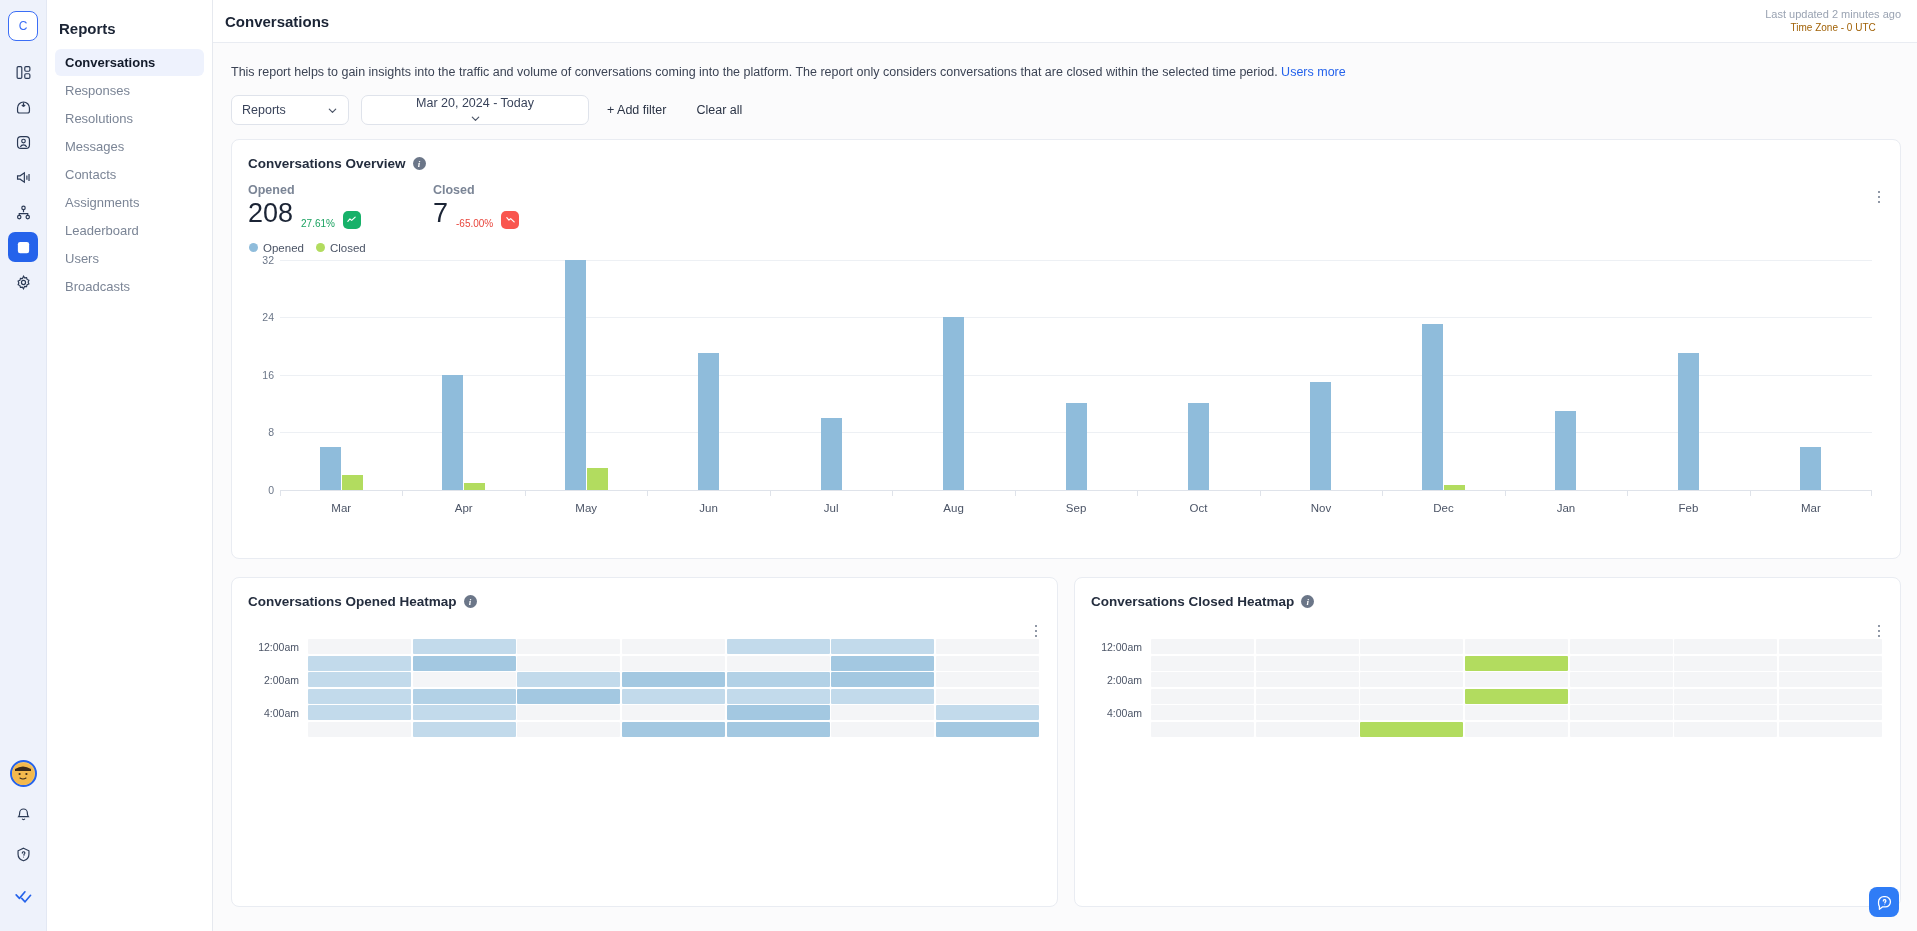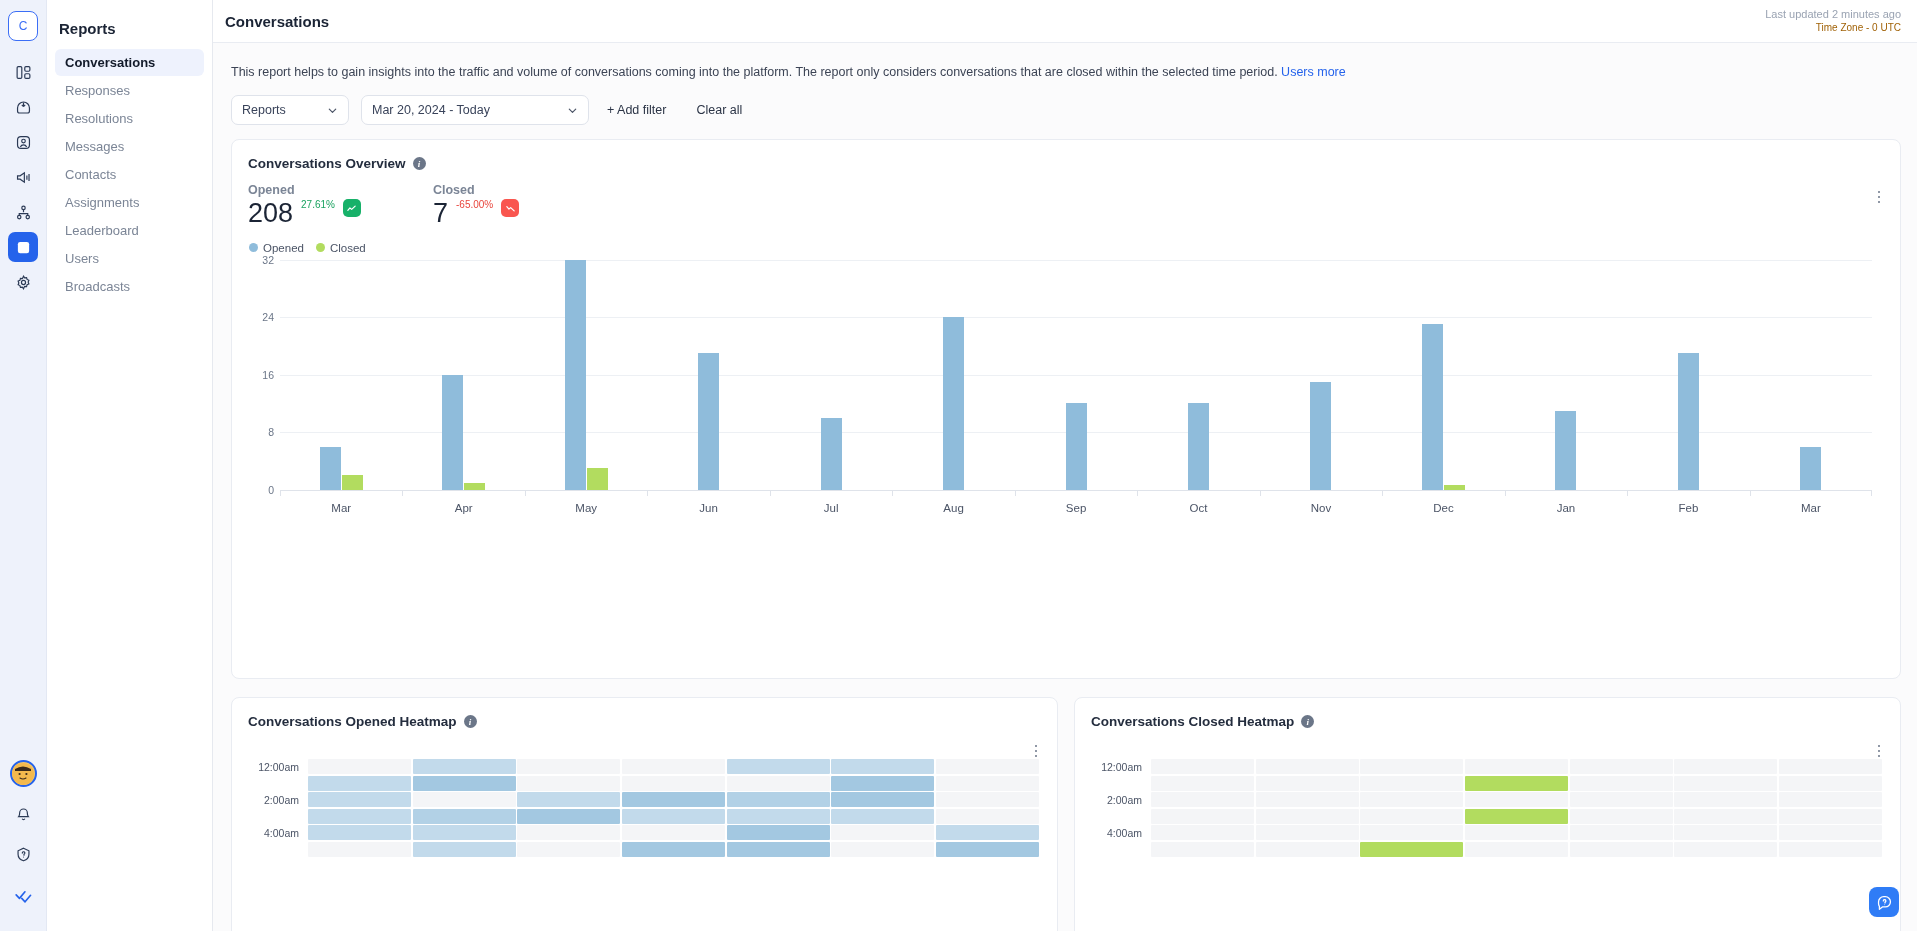--- a/index.html
+++ b/index.html
@@ -71,38 +71,38 @@
   .nav-item.active { background: #eef2fd; color: #121a2a; font-weight: bold; }
 
   
   .main { flex: 1 1 auto; height: 931px; background: #fbfbfc; overflow: hidden; position: relative; }
   .topbar {
     height: 43px; background: #fff; border-bottom: 1px solid #e9ecf2;
     display: flex; align-items: center; justify-content: space-between;
     padding: 0 16px 0 12px;
   }
   .topbar-title { font-size: 15px; font-weight: bold; color: #1b2435; }
-  .topbar-right { text-align: right; line-height: 1.25; margin-left: 20px; }
+  .topbar-right { text-align: center; line-height: 1.25; margin-left: 20px; }
   .topbar-updated { font-size: 11px; color: #9aa3b2; }
   .topbar-tz { font-size: 10px; color: #a16207; }
 
   .content { padding: 0 16px 0 18px; height: 888px; overflow: hidden; }
 
   .desc { font-size: 12.5px; color: #3c4455; padding: 22px 0 0 0; }
   .desc a { color: #2563eb; text-decoration: none; }
 
   .filterbar { display: flex; align-items: center; gap: 12px; padding: 16px 0 14px 0; }
   .select {
     height: 30px; border: 1px solid #dfe3eb; border-radius: 7px;
     background: #fff; display: flex; align-items: center;
     justify-content: space-between; padding: 0 10px;
     font-size: 12.5px; color: #39435a; cursor: pointer;
   }
   .select.sel-period { width: 118px; }
-  .select.sel-range { width: 228px; }
+  .select.sel-range { width: 228px; flex-direction: column; }
   .chev { width: 11px; height: 11px; flex: 0 0 11px; }
   .chev svg { display: block; }
   .linkbtn {
     font-size: 12.5px; color: #2b3446; cursor: pointer;
     background: none; border: none; font-family: inherit; padding: 0 2px;
   }
   .linkbtn.addf { margin-left: 4px; }
   .linkbtn.clear { margin-left: 14px; }
 
   
@@ -119,25 +119,25 @@
     font-weight: bold; font-style: italic; font-family: "Liberation Serif", serif;
   }
   .kebab {
     position: absolute; right: 14px; width: 14px; height: 18px;
     display: flex; flex-direction: column; align-items: center;
     justify-content: center; gap: 2.5px; cursor: pointer;
   }
   .kebab span { width: 2.5px; height: 2.5px; border-radius: 50%; background: #6b7688; display: block; }
 
   
-  .overview { margin-top: 0; height: 540px; }
+  .overview { margin-top: 0; height: 420px; }
   .stats { display: flex; gap: 0; padding: 12px 0 0 16px; }
   .stat { margin-right: 72px; }
   .stat-label { font-size: 12.5px; color: #7b8596; font-weight: bold; margin-bottom: 2px; }
-  .stat-row { display: flex; align-items: flex-start; gap: 8px; }
+  .stat-row { display: flex; align-items: flex-end; gap: 8px; }
   .stat-value { font-size: 27px; color: #1b2435; line-height: 1.1; }
   .stat-delta { font-size: 10px; }
   .stat-delta.up { color: #1aa260; }
   .stat-delta.down { color: #e8453c; }
   .badge {
     width: 18px; height: 18px; border-radius: 5px;
     display: flex; align-items: center; justify-content: center;
   }
   .badge.up { background: #17b169; }
   .badge.down { background: #f9564f; }

